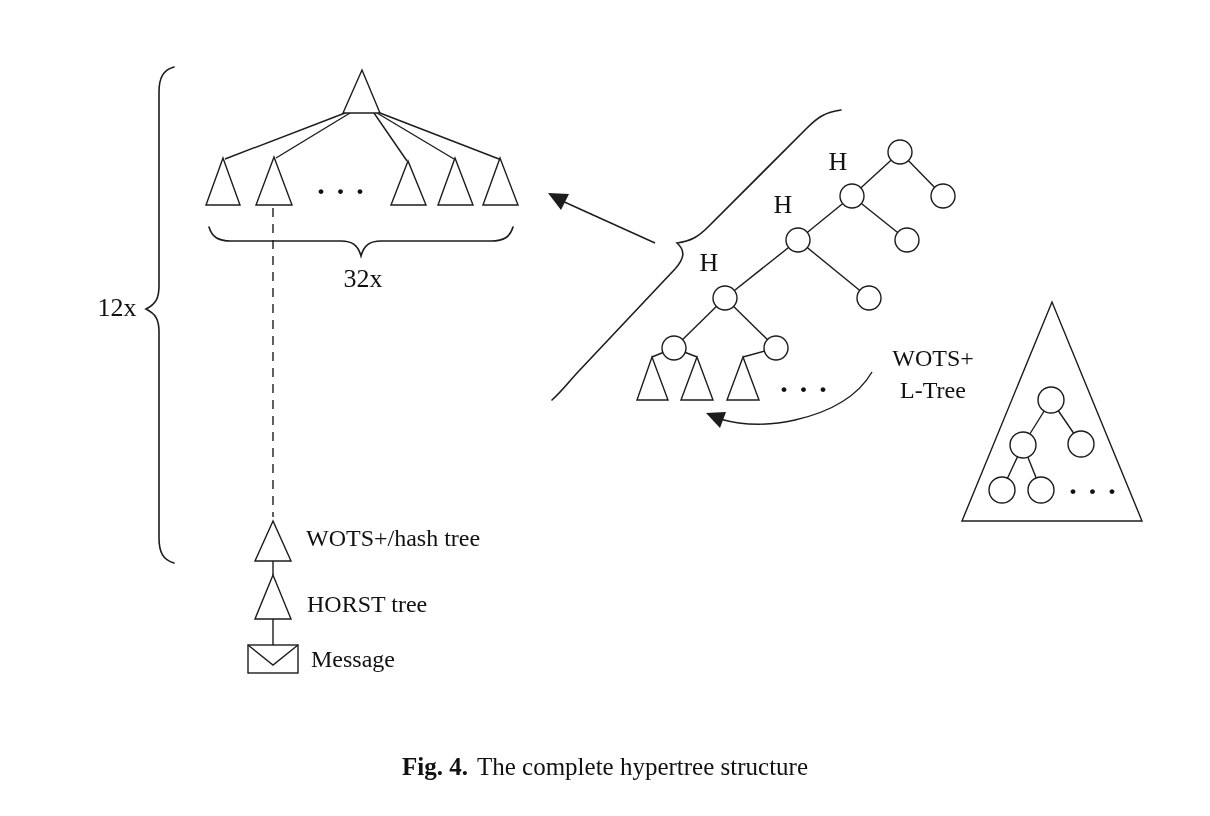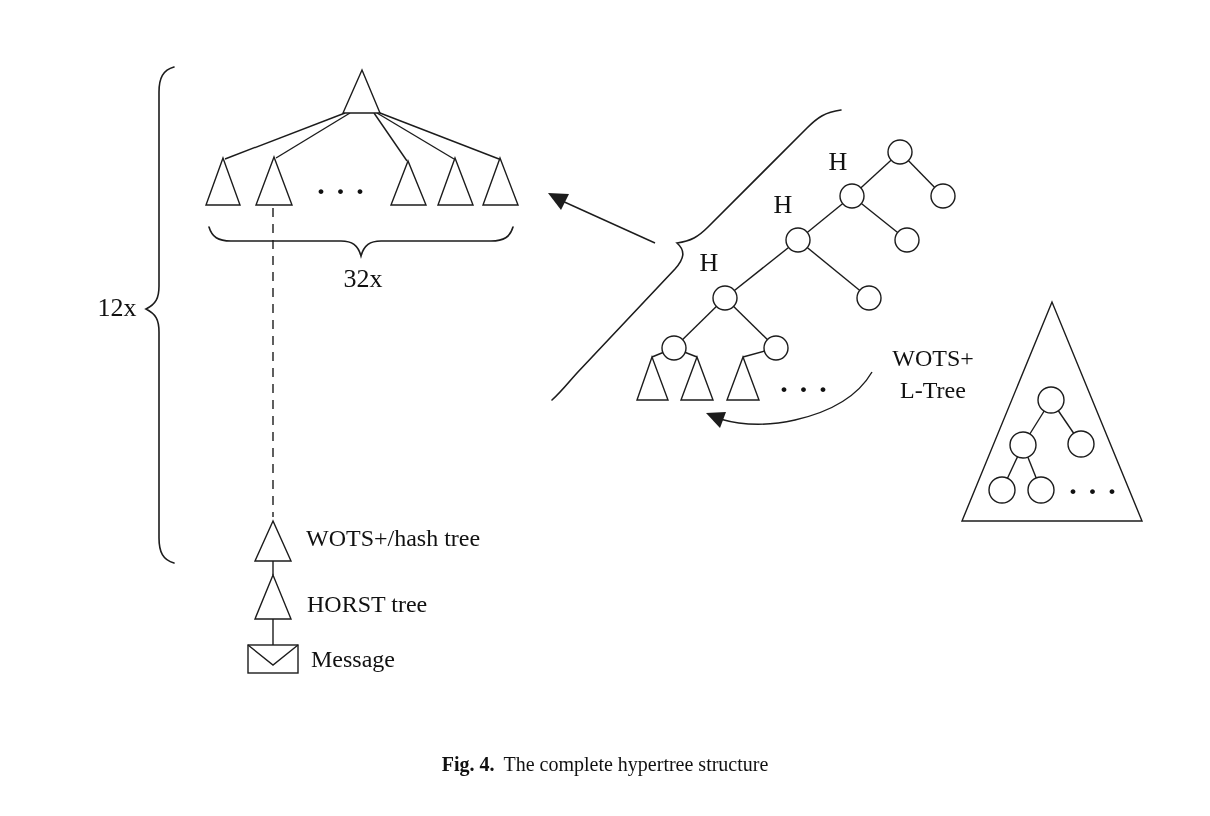--- a/index.html
+++ b/index.html
@@ -20,21 +20,21 @@
     fill:#111111;
     font-family:"Liberation Serif","DejaVu Serif",serif;
     font-size:24px;
   }
   .count-text{font-size:26px;}
   .h-text{font-size:26px;}
   .dots-text{font-size:30px;font-weight:bold;letter-spacing:1px;}
   .caption{
     position:absolute;left:0;right:0;top:753px;
     text-align:center;
-    font-size:20px;color:#111111;
+    font-size:25px;color:#111111;
   }
   .caption .cap-label{font-weight:bold;margin-right:9px;}
 </style>
 </head>
 <body>
 
 <div class="page">
 
   <svg width="1210" height="816" viewBox="0 0 1210 816">
 

